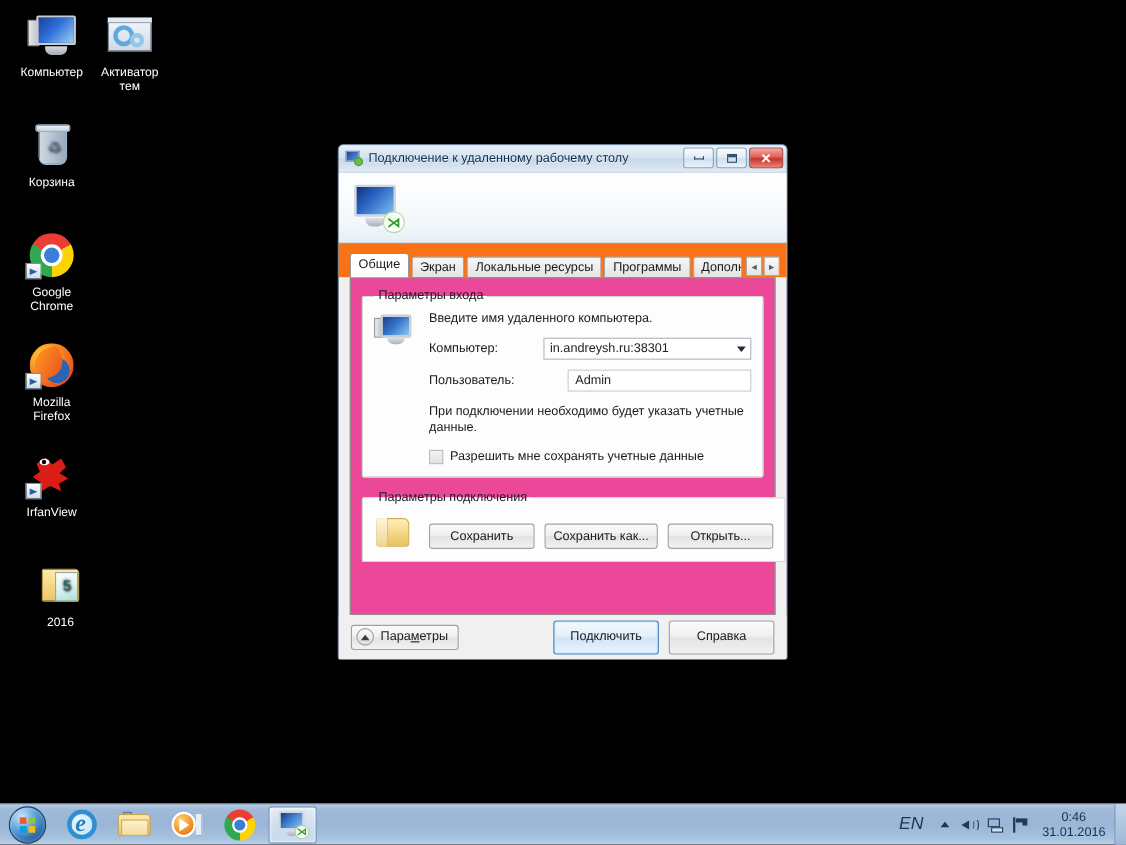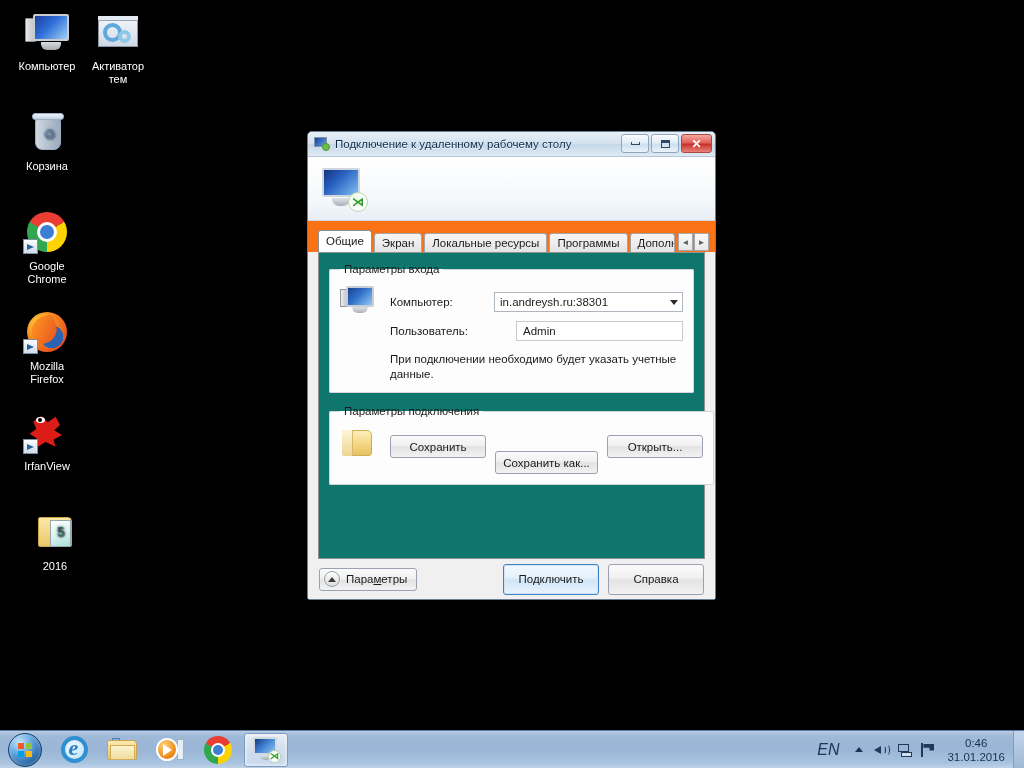--- a/index.html
+++ b/index.html
@@ -245,21 +245,21 @@
     width: 15px; height: 18px;
     border: 1px solid #a9a9a9;
     background: linear-gradient(180deg,#fbfbfb,#e6e6e6);
     display: flex; align-items: center; justify-content: center;
     font-size: 8px; color: #55606c;
   }
 
   #tabpage {
     margin: 0 10px 0 10px;
     flex: 1 1 auto;
-    background: #0f766e;
+    background: #ec4899;
     border: 1px solid #919191;
     position: relative;
     padding: 10px 10px 0 10px;
   }
   fieldset.grp {
     border: 1px solid #d6d6d6;
     border-radius: 2px;
     padding: 8px 10px 10px 10px;
     margin-bottom: 12px;
     background: #fdfdfd;
@@ -326,21 +326,21 @@
     background: linear-gradient(180deg,#f2f2f2,#e2e2e2);
   }
   .btnrow { display: flex; gap: 9px; margin-top: 10px; }
   .btn {
     height: 23px; min-width: 96px;
     border: 1px solid #9aa3ad; border-radius: 3px;
     background: linear-gradient(180deg,#fbfbfb 0%,#f0f0f0 45%,#e3e3e3 52%,#f2f2f2 100%);
     font-size: 11.5px; color: #1a1a1a;
     display: flex; align-items: center; justify-content: center;
   }
-  .btn.wide { min-width: 103px; margin-top: 16px; }
+  .btn.wide { min-width: 103px; }
 
   #footer {
     flex: 0 0 40px;
     display: flex; align-items: center;
     padding: 0 11px;
     background: #f0f0f0;
   }
   #optbtn {
     height: 23px; padding: 0 9px 0 4px;
     border: 1px solid #9aa3ad; border-radius: 3px;
@@ -584,38 +584,43 @@
       <legend>Параметры входа</legend>
       <div class="grp-row">
         <div class="grp-ic">
           <div class="micon">
             <div class="t"></div>
               <div class="s"></div>
               <div class="b"></div>
           </div>
         </div>
         <div class="grp-body">
+          <div class="lbl-txt">Введите имя удаленного компьютера.</div>
 
           <div class="field-row">
             <span class="fl">Компьютер:</span>
             <div class="combo">
               <span>in.andreysh.ru:38301</span>
               <span class="arrow"></span>
             </div>
           </div>
 
           <div class="field-row">
             <span class="fl">Пользователь:</span>
             <div class="textbox">
               <span>Admin</span>
             </div>
           </div>
 
           <div class="note">При подключении необходимо будет указать учетные данные.</div>
 
+          <div class="chkrow">
+            <span class="chkbox"></span>
+            <span class="lbl-txt">Разрешить мне сохранять учетные данные</span>
+          </div>
         </div>
       </div>
     </fieldset>
 
     <fieldset class="grp">
       <legend>Параметры подключения</legend>
       <div class="grp-row">
         <div class="grp-ic">
           <div class="ficon">
             <div class="fb"></div>

